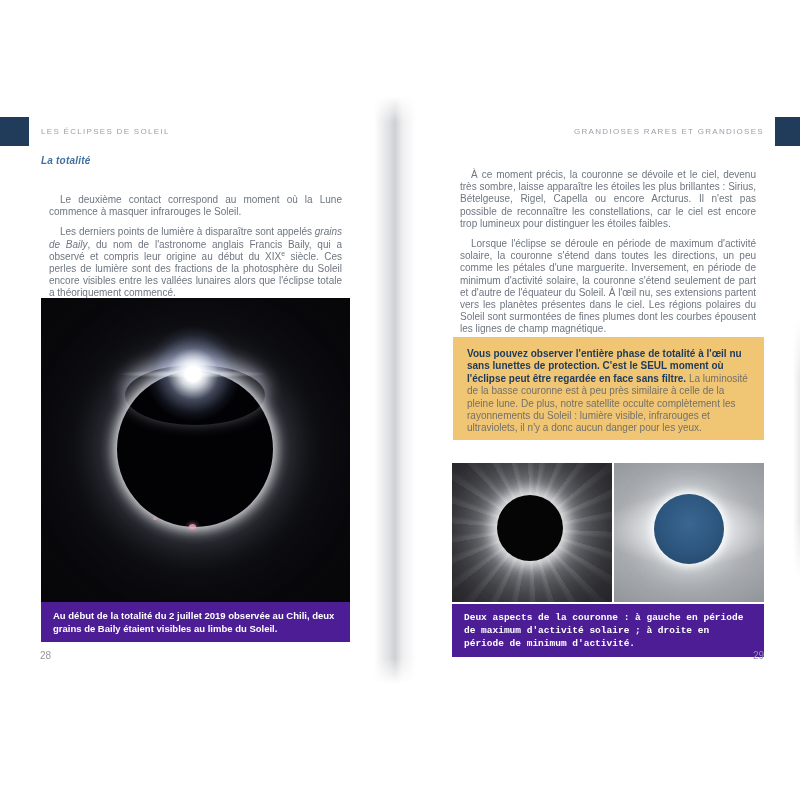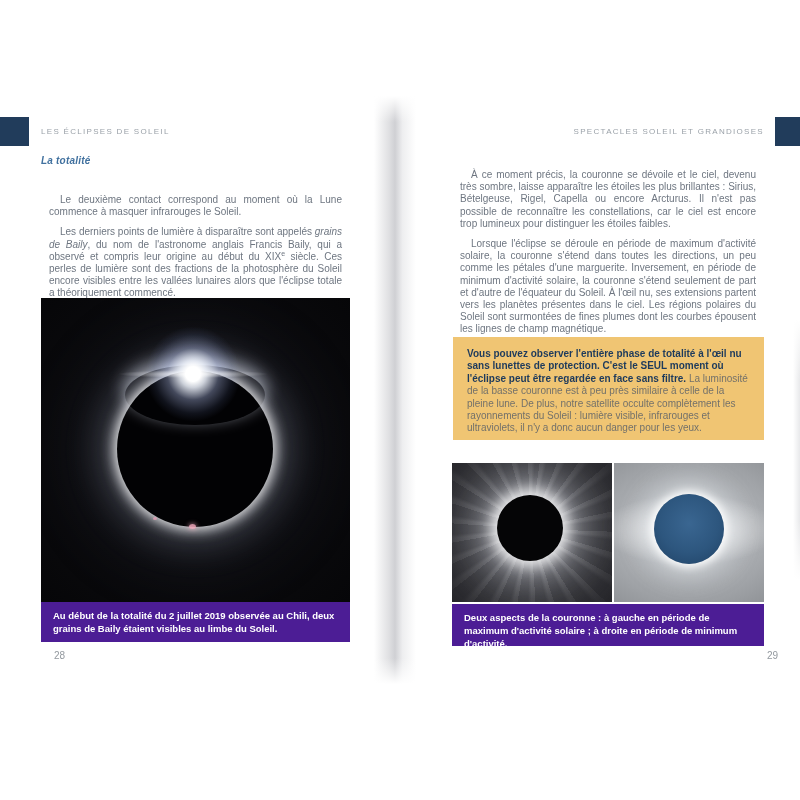--- a/index.html
+++ b/index.html
@@ -87,23 +87,23 @@
     background:rgba(244,170,190,0.85);box-shadow:0 0 4px 1px rgba(244,170,190,0.5);}
   .prom2{position:absolute;left:112px;top:219px;width:4px;height:3px;border-radius:50%;
     background:rgba(240,160,185,0.7);}
 
   
   .caption{
     background:#4c1d95;color:#ffffff;font-weight:bold;
     font-size:9.5px;line-height:13px;padding:7px 12px;box-sizing:border-box;
   }
   .caption-left{left:41px;top:602px;width:309px;height:40px;}
-  .caption-right{left:452px;top:604px;width:312px;height:42px;}
-
-  .pagenum{top:650px;font-size:10px;color:#93999f;margin-left:14px;}
+  .caption-right{left:452px;top:604px;width:312px;height:53px;font-family:Liberation Mono, monospace;}
+
+  .pagenum{top:650px;font-size:10px;color:#93999f;}
   .pagenum-left{left:40px;}
   .pagenum-right{left:452px;width:312px;text-align:right;}
 
   
   .warnbox{
     left:453px;top:337px;width:311px;height:103px;box-sizing:border-box;
     background:#f0c573;padding:11px 14px 0 14px;
     font-size:10px;line-height:12.4px;color:#73716a;text-align:left;
   }
   .seg-b{font-weight:bold;color:#1d3a5c;}
@@ -150,21 +150,21 @@
 </style>
 </head>
 <body>
 
 <div class="abs gutter"></div>
 <div class="abs page-edge"></div>
 
 <div class="abs tab tab-left"></div>
 <div class="abs running-head running-head-left">LES ÉCLIPSES DE SOLEIL</div>
 <div class="abs tab tab-right"></div>
-<div class="abs running-head running-head-right">SPECTACLES SOLEIL ET GRANDIOSES</div>
+<div class="abs running-head running-head-right">GRANDIOSES RARES ET GRANDIOSES</div>
 
 <h1 class="abs heading" style="margin:0;">La totalité</h1>
 
 <div class="abs bodytext body-left">
   <p>Le deuxième contact correspond au moment où la Lune commence à masquer infrarouges le Soleil.</p>
   <p><span>Les derniers points de lumière à disparaître sont appelés </span><span class="seg-i">grains de Baily</span><span>, du nom de l'astronome anglais Francis Baily, qui a observé et compris leur origine au début du XIX</span><sup>e</sup><span> siècle. Ces perles de lumière sont des fractions de la photosphère du Soleil encore visibles entre les vallées lunaires alors que l'éclipse totale a théoriquement commencé.</span></p>
 </div>
 
 <div class="abs photo1">
   <div class="moon1"></div>

